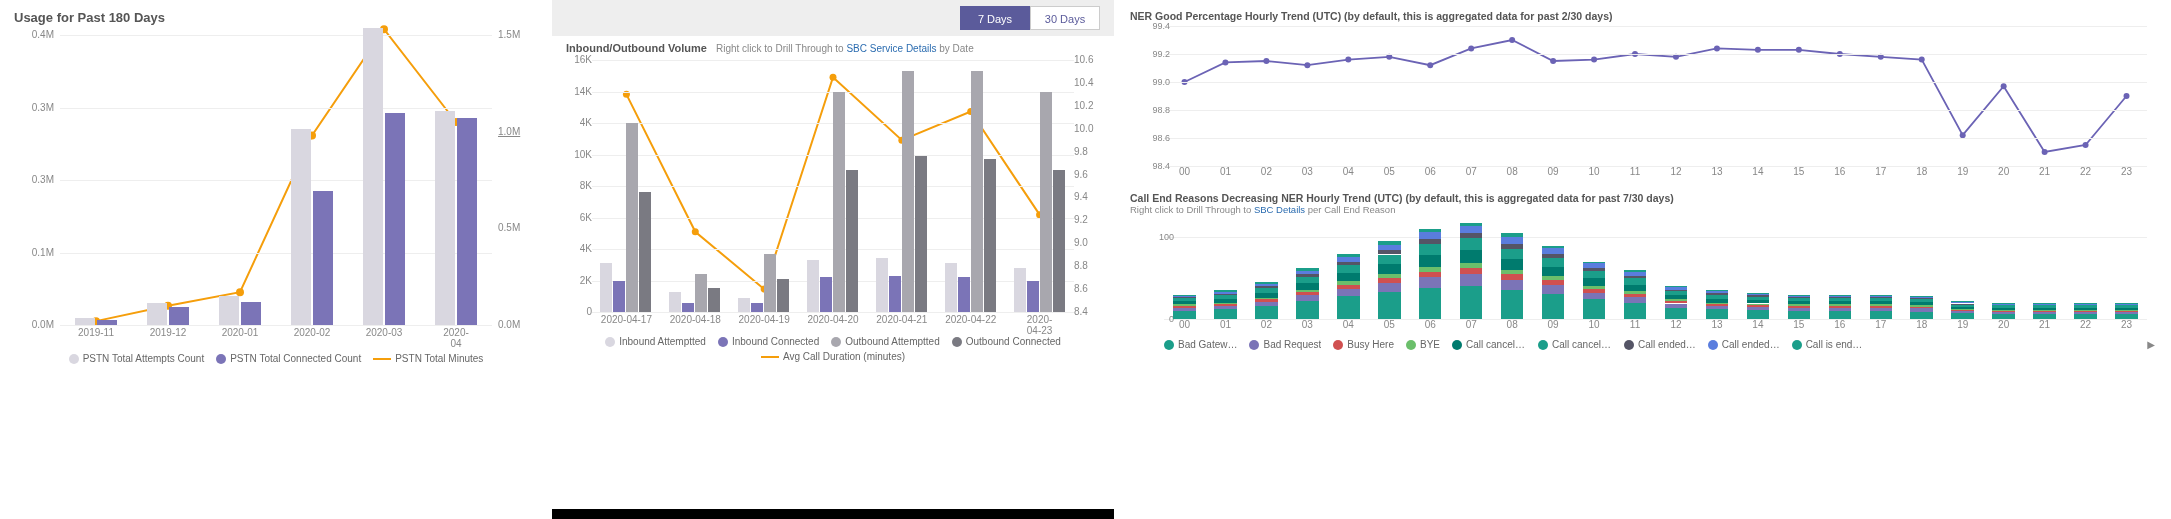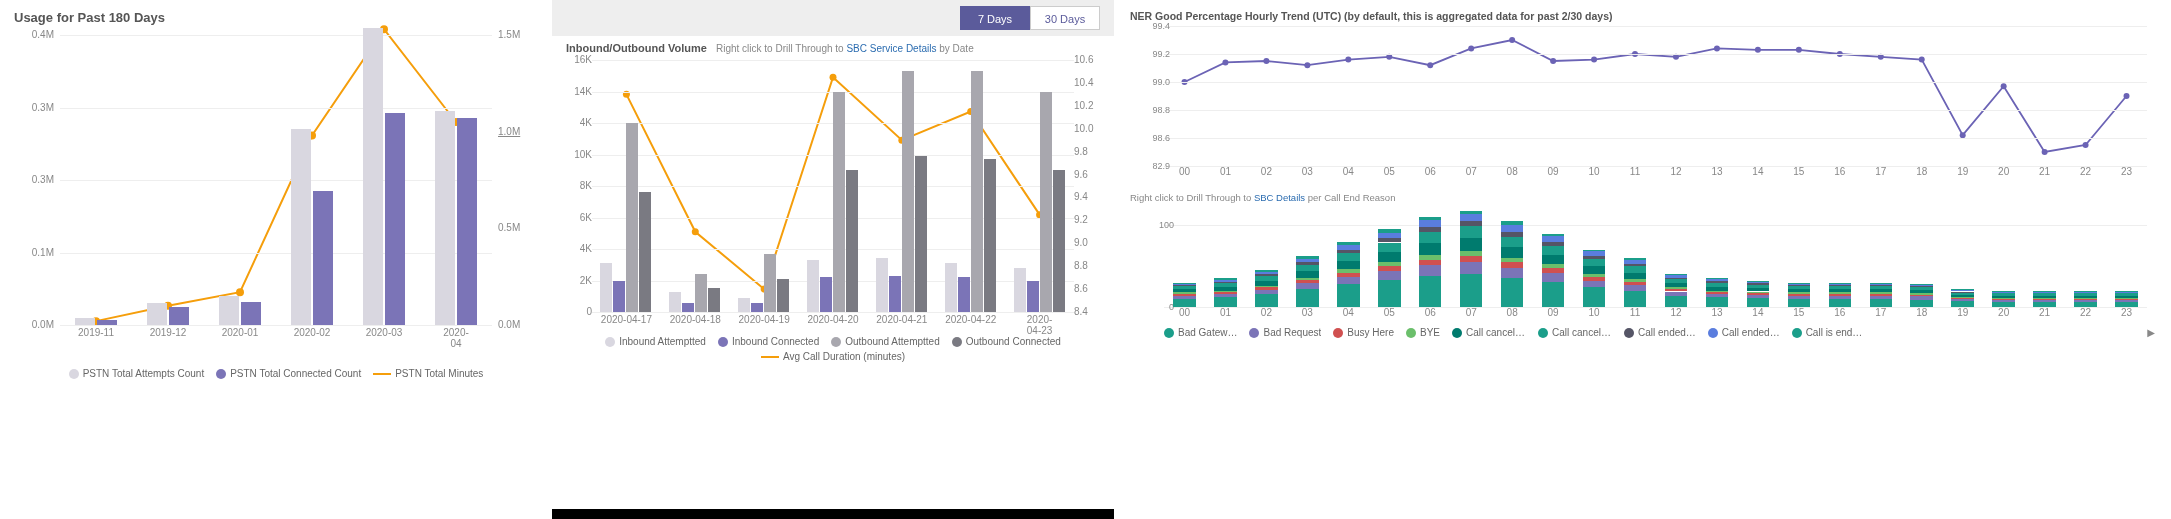--- a/index.html
+++ b/index.html
@@ -110,21 +110,21 @@
 
   <div id="xA" style="position:relative; height:18px; margin:0 46px 0 46px;">
       <div class="x-label" style="left: 36px; top: 2px;">2019-11</div>
       <div class="x-label" style="left: 108px; top: 2px;">2019-12</div>
       <div class="x-label" style="left: 180px; top: 2px;">2020-01</div>
       <div class="x-label" style="left: 252px; top: 2px;">2020-02</div>
       <div class="x-label" style="left: 324px; top: 2px;">2020-03</div>
       <div class="x-label" style="left: 396px; top: 2px;">2020-04</div>
     </div>
 
-  <div class="legend" style="justify-content:center; margin-top:25px;">
+  <div class="legend" style="justify-content:center; margin-top:10px;">
     <div class="legend-item">
       <span class="swatch" style="background:#d9d7e0"></span>
       <span>PSTN Total Attempts Count</span>
     </div>
     <div class="legend-item">
       <span class="swatch" style="background:#7b74b7"></span>
       <span>PSTN Total Connected Count</span>
     </div>
     <div class="legend-item">
       <span class="swatch-line" style="background:#f59e0b"></span>
@@ -277,21 +277,21 @@
         <circle cx="675.8125" cy="28.000000000000398" r="3" fill="#6b63b5"></circle>
         <circle cx="716.7708333333334" cy="30.79999999999984" r="3" fill="#6b63b5"></circle>
         <circle cx="757.7291666666666" cy="33.60000000000127" r="3" fill="#6b63b5"></circle>
         <circle cx="798.6875" cy="109.20000000000016" r="3" fill="#6b63b5"></circle>
         <circle cx="839.6458333333334" cy="60.200000000000955" r="3" fill="#6b63b5"></circle>
         <circle cx="880.6041666666666" cy="126.0000000000008" r="3" fill="#6b63b5"></circle>
         <circle cx="921.5625" cy="119.0000000000012" r="3" fill="#6b63b5"></circle>
         <circle cx="962.5208333333334" cy="70" r="3" fill="#6b63b5"></circle>
       </svg>
   <div class="grid-line" style="top: 140px;"></div>
-      <div class="axis-label y-tick" style="left: -34px; top: 135px;">82.9</div>
+      <div class="axis-label y-tick" style="left: -34px; top: 135px;">98.4</div>
       <div class="grid-line" style="top: 112px;"></div>
       <div class="axis-label y-tick" style="left: -34px; top: 107px;">98.6</div>
       <div class="grid-line" style="top: 84px;"></div>
       <div class="axis-label y-tick" style="left: -34px; top: 79px;">98.8</div>
       <div class="grid-line" style="top: 56px;"></div>
       <div class="axis-label y-tick" style="left: -34px; top: 51px;">99.0</div>
       <div class="grid-line" style="top: 28px;"></div>
       <div class="axis-label y-tick" style="left: -34px; top: 23px;">99.2</div>
       <div class="grid-line" style="top: 0px;"></div>
       <div class="axis-label y-tick" style="left: -34px; top: -5px;">99.4</div>
@@ -318,20 +318,21 @@
       <div class="x-label" style="left: 757.729px; top: 0px;">18</div>
       <div class="x-label" style="left: 798.688px; top: 0px;">19</div>
       <div class="x-label" style="left: 839.646px; top: 0px;">20</div>
       <div class="x-label" style="left: 880.604px; top: 0px;">21</div>
       <div class="x-label" style="left: 921.562px; top: 0px;">22</div>
       <div class="x-label" style="left: 962.521px; top: 0px;">23</div>
     </div>
 
   <div style="height:12px"></div>
 
+  <div class="c-title">Call End Reasons Decreasing NER Hourly Trend (UTC) (by default, this is aggregated data for past 7/30 days)</div>
   <div class="c-hint">
     <span>Right click to Drill Through to</span>
     <span class="link">SBC Details</span>
     <span>per Call End Reason</span>
   </div>
   <div class="chart c-chart" id="chartC2" style="height:98px; margin:6px 8px 0 34px;">
     <svg id="svgC2" style="position:absolute; left:0; top:0; width:100%; height:100%; overflow:visible;"></svg>
   <div class="grid-line" style="top: 98px;"></div>
       <div class="axis-label y-tick" style="left: -30px; top: 93px;">0</div>
       <div class="grid-line" style="top: 16.3333px;"></div>

